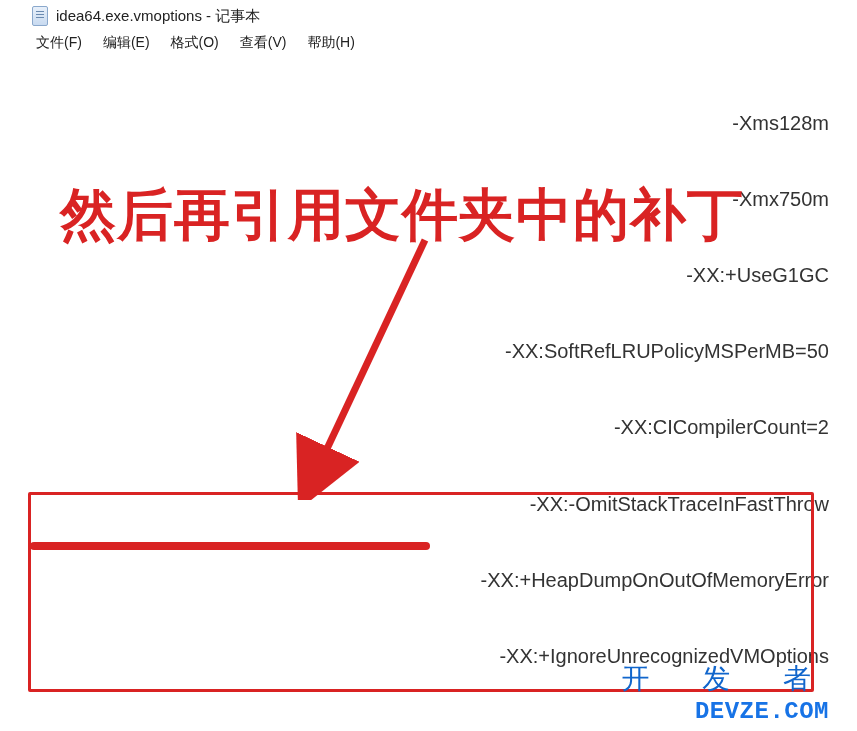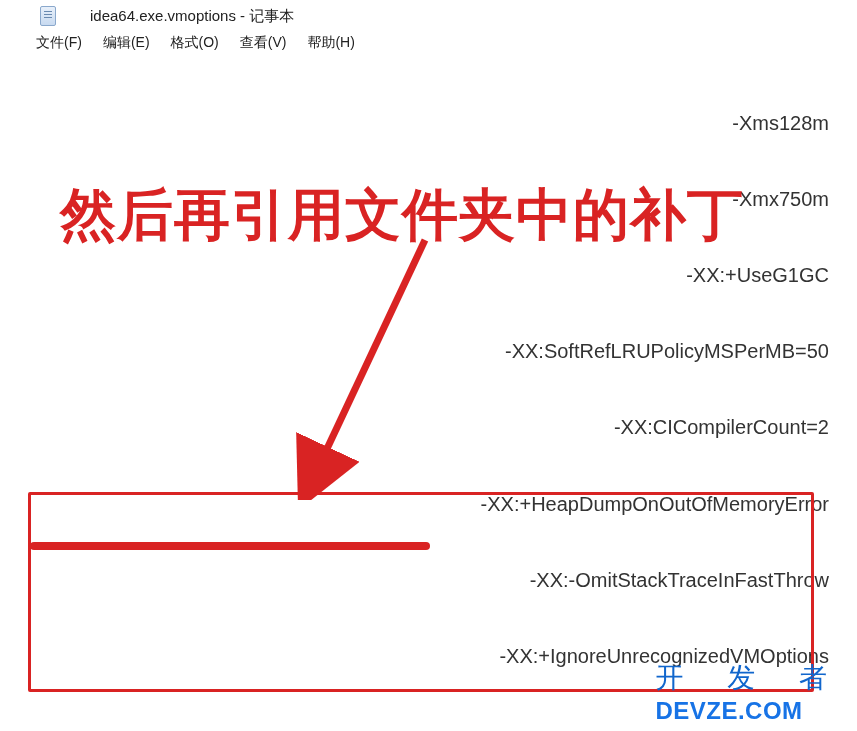--- a/index.html
+++ b/index.html
@@ -7,24 +7,23 @@
     font-family: "Microsoft YaHei", "SimSun", Arial, sans-serif;
     background: #fff;
     width: 857px;
     height: 731px;
     position: relative;
     overflow: hidden;
   }
   .titlebar {
     display: flex;
     align-items: center;
-    padding: 6px 10px 4px 40px;
+    padding: 6px 10px 4px 32px;
     font-size: 15px;
     color: #222;
-    gap: 26px;
   }
   .doc-icon {
     width: 16px;
     height: 20px;
     background: linear-gradient(#e8f0fa, #c8daf0);
     border: 1px solid #8aa8cc;
     border-radius: 2px;
     margin-right: 8px;
     position: relative;
   }
@@ -87,24 +86,24 @@
   .arrow-svg {
     position: absolute;
     left: 290px;
     top: 230px;
     width: 150px;
     height: 270px;
     pointer-events: none;
   }
   .watermark {
     position: absolute;
-    right: 12px;
+    right: 28px;
     bottom: 6px;
-    text-align: left;
-    font-family: Liberation Sans, sans-serif;
+    text-align: right;
+    font-family: Liberation Mono, monospace;
     pointer-events: none;
   }
   .watermark .cn {
     font-size: 28px;
     color: #1166cc;
     letter-spacing: 18px;
     font-weight: 500;
   }
   .watermark .en {
     font-size: 24px;
@@ -128,22 +127,22 @@
   <span>查看(V)</span>
   <span>帮助(H)</span>
 </div>
 
 <div class="content">
   <div>-Xms128m</div>
   <div>-Xmx750m</div>
   <div>-XX:+UseG1GC</div>
   <div>-XX:SoftRefLRUPolicyMSPerMB=50</div>
   <div>-XX:CICompilerCount=2</div>
+  <div>-XX:-OmitStackTraceInFastThrow</div>
   <div>-XX:+HeapDumpOnOutOfMemoryError</div>
-  <div>-XX:-OmitStackTraceInFastThrow</div>
   <div>-XX:+IgnoreUnrecognizedVMOptions</div>
   
   
   
   
   
   
   
   
   

